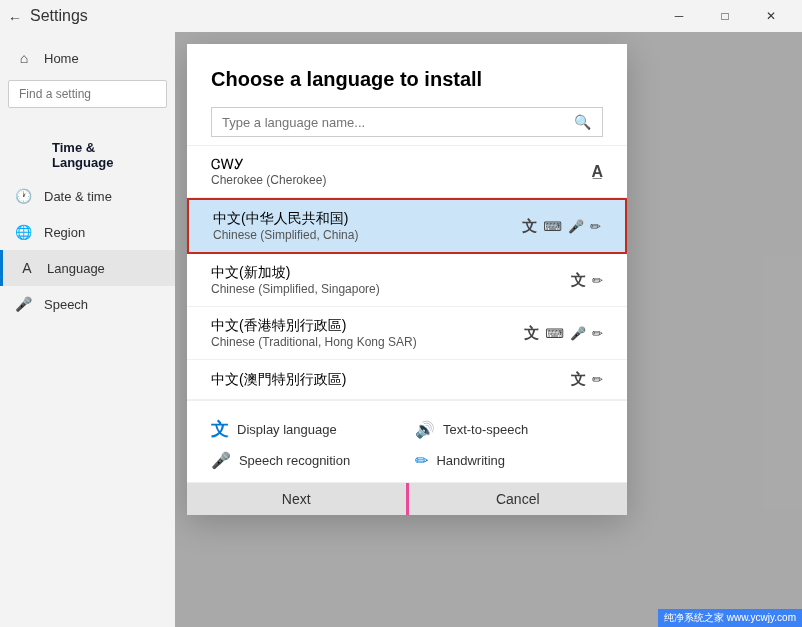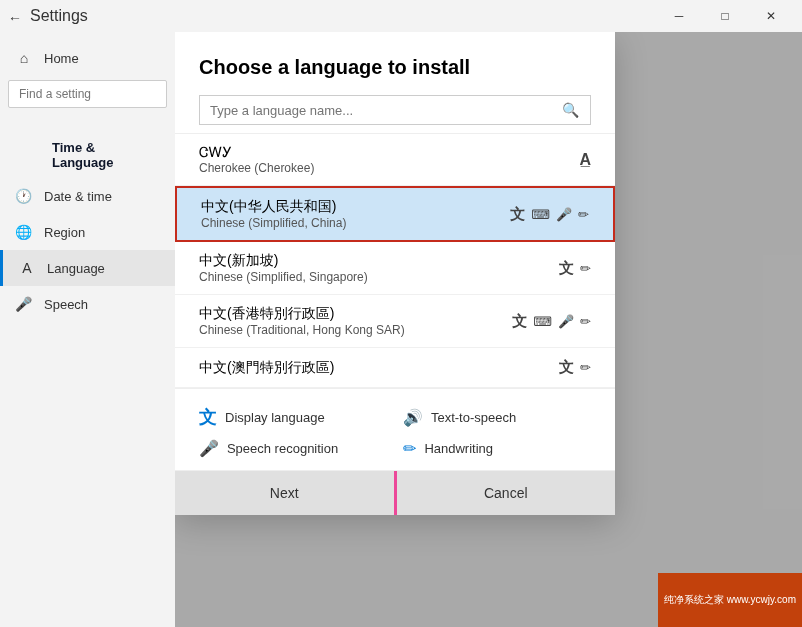--- a/index.html
+++ b/index.html
@@ -109,21 +109,21 @@
       top: 0; left: 0; right: 0; bottom: 0;
       background: rgba(0,0,0,0.3);
       display: flex;
       align-items: flex-start;
       justify-content: flex-start;
     }
 
     .dialog {
       background: white;
       width: 440px;
-      margin: 0;
+      margin: 12px;
       box-shadow: 0 8px 32px rgba(0,0,0,0.2);
       display: flex;
       flex-direction: column;
     }
 
     .dialog-header {
       padding: 24px 24px 16px;
     }
     .dialog-title {
       font-size: 20px;
@@ -214,40 +214,40 @@
       color: #0078d4;
     }
 
     
     .dialog-buttons {
       display: flex;
       border-top: 1px solid #eee;
     }
     .dialog-btn {
       flex: 1;
-      padding: 14px;
+      padding: 8px;
       text-align: center;
       font-size: 14px;
       cursor: pointer;
       border: none;
       background: #e0e0e0;
       color: #333;
       font-weight: 500;
     }
     .dialog-btn + .dialog-btn {
       border-left: 3px solid #ec4899;
     }
 
     
     .watermark {
       position: absolute;
       bottom: 0;
       right: 0;
-      background: #c2410c;
-      padding: 20px 6px;
+      background: #3b82f6;
+      padding: 2px 6px;
       font-size: 10px;
       color: white;
     }
   </style>
 </head>
 <body>
 
 <div class="titlebar">
   <div class="titlebar-left">
     <span style="font-size:14px;cursor:pointer;color:#333;">←</span>

